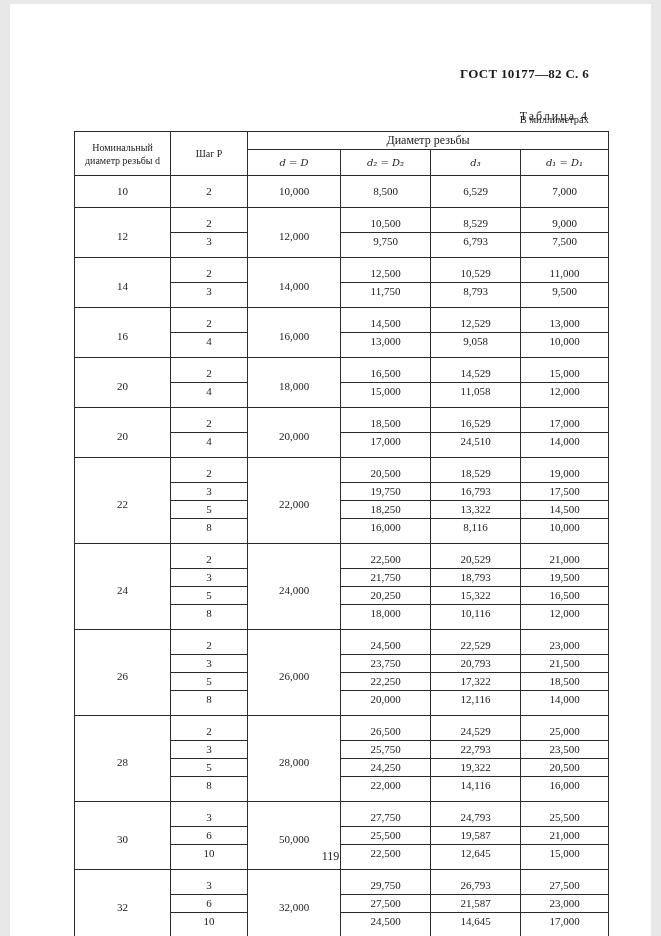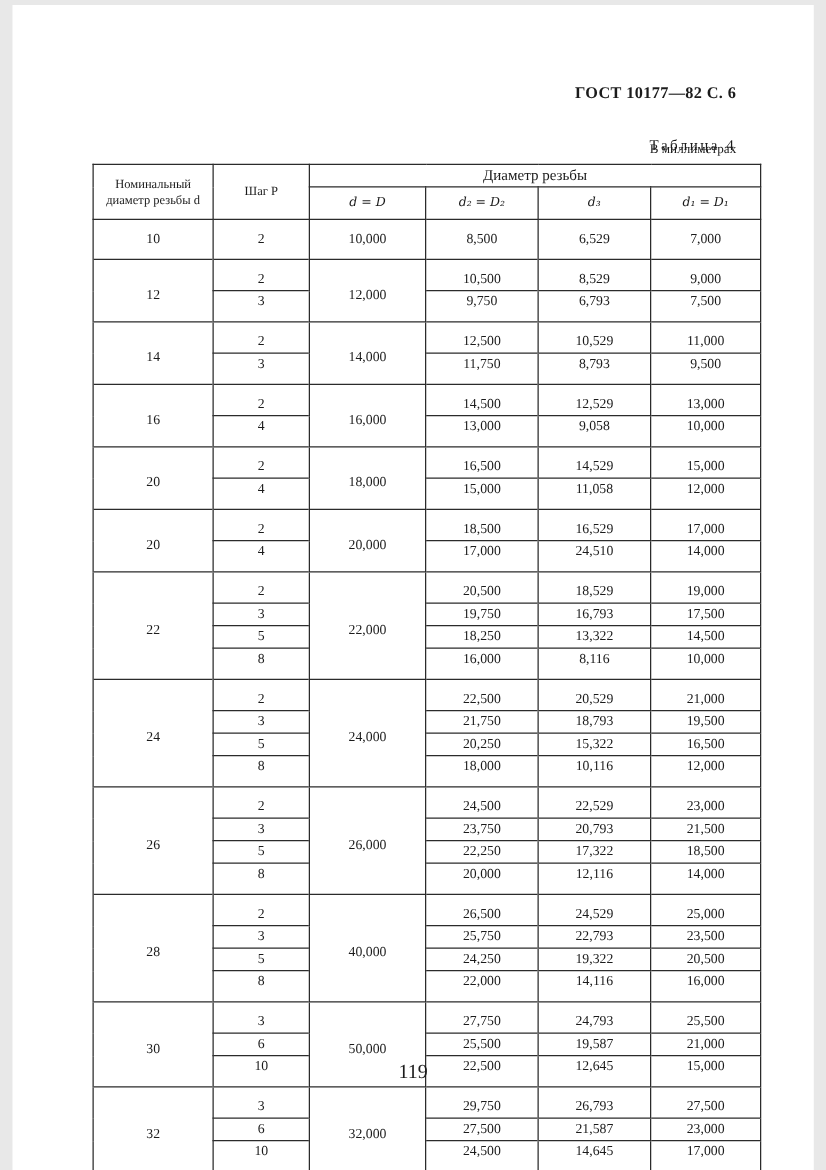--- a/index.html
+++ b/index.html
@@ -63,21 +63,21 @@
     line-height:15px;
     font-size:11px;
     vertical-align:middle;
   }
   tr.gfirst td{border-top:1px solid var(--line);padding-top:8px;}
   tr.glast  td{padding-bottom:8px;font-family:Liberation Serif, serif;}
   tr.sub    td{border-top:1px solid var(--line);}
   td.merged{vertical-align:middle;}
   .page-number{
     position:absolute;top:845px;left:0;right:0;
-    text-align:center;font-size:16px;
+    text-align:center;font-size:12px;
   }
 </style>
 </head>
 <body>
 
 <div class="page">
 
   <div class="doc-header">ГОСТ 10177—82 С. 6</div>
   <div class="table-label">Таблица 4</div>
   <div class="units-label">В миллиметрах</div>
@@ -257,21 +257,21 @@
         </tr>
         <tr class="glast sub">
           <td>8</td>
           <td>20,000</td>
           <td>12,116</td>
           <td>14,000</td>
         </tr>
         <tr class="gfirst">
           <td rowspan="4" class="merged">28</td>
           <td>2</td>
-          <td rowspan="4" class="merged">40,000</td>
+          <td rowspan="4" class="merged">28,000</td>
           <td>26,500</td>
           <td>24,529</td>
           <td>25,000</td>
         </tr>
         <tr class="sub">
           <td>3</td>
           <td>25,750</td>
           <td>22,793</td>
           <td>23,500</td>
         </tr>

